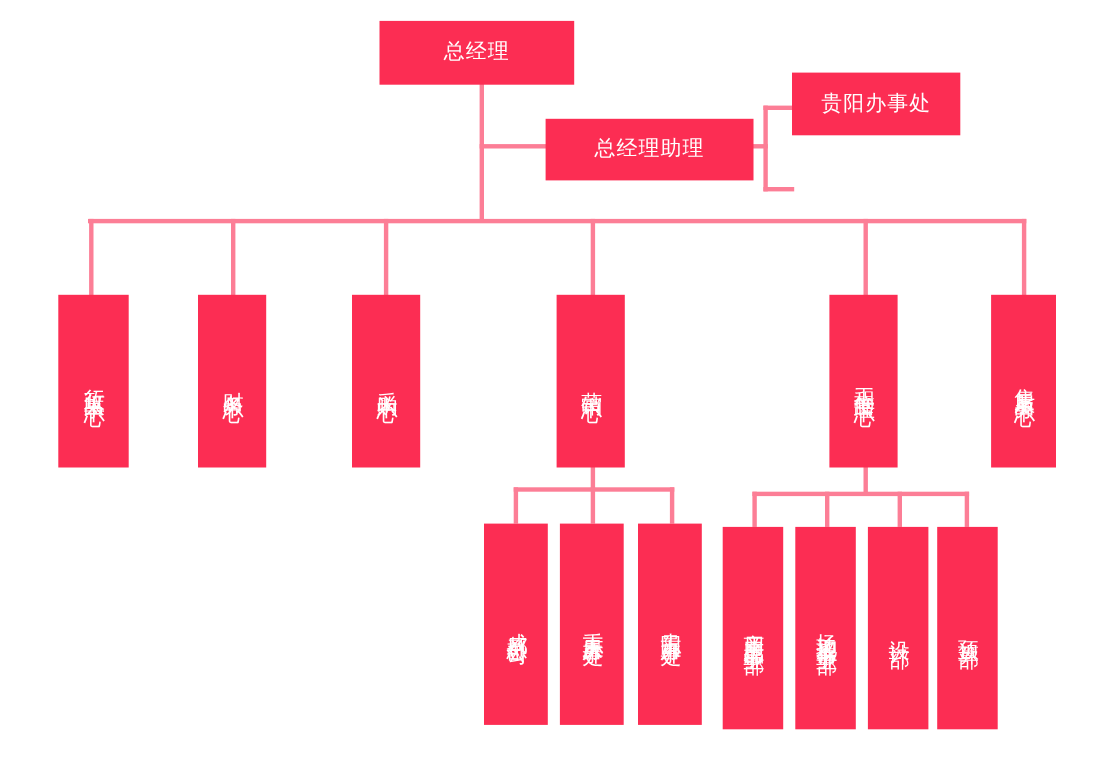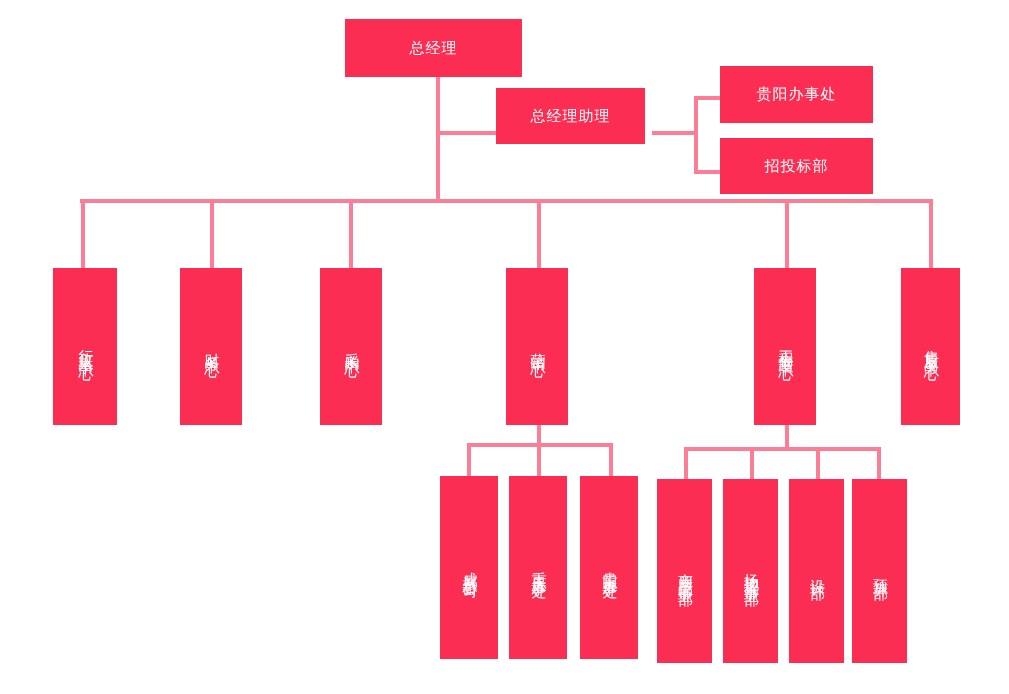--- a/index.html
+++ b/index.html
@@ -17,21 +17,21 @@
   }
   .node {
     position: absolute;
     background: #fc2d53;
     color: #ffffff;
     display: flex;
     align-items: center;
     justify-content: center;
     text-align: center;
     box-sizing: border-box;
-    font-size: 15px;
+    font-size: 19px;
     line-height: 1.22;
     letter-spacing: 1px;
     user-select: none;
   }
   .node.vertical {
     writing-mode: vertical-rl;
     text-orientation: upright;
     letter-spacing: 3px;
     line-height: 1.05;
     padding: 6px 0;
@@ -81,31 +81,28 @@
   <div class="conn h" style="left:684px; top:447px; width:197px;"></div>
   <div class="conn v" style="left:684px; top:447px; height:32px;"></div>
   <div class="conn v" style="left:750px; top:447px; height:32px;"></div>
   <div class="conn v" style="left:816px; top:447px; height:32px;"></div>
   <div class="conn v" style="left:877px; top:447px; height:32px;"></div>
 
   <div class="node horizontal" style="left:345px; top:19px; width:177px; height:58px;">
     <span class="node-label">总经理</span>
   </div>
 
-  <div class="node horizontal" style="left:496px; top:88px; width:149px; height:56px;">
+  <div class="node horizontal" style="left:496px; top:108px; width:189px; height:56px;">
     <span class="node-label">总经理助理</span>
   </div>
 
   <div class="node horizontal" style="left:720px; top:66px; width:153px; height:57px;">
     <span class="node-label">贵阳办事处</span>
   </div>
 
-  <div class="node horizontal" style="left:720px; top:138px; width:153px; height:56px;">
-    <span class="node-label">招投标部</span>
-  </div>
 
   <div class="node vertical" style="left:53px; top:268px; width:64px; height:157px;">
     <span class="node-label">行政人事中心</span>
   </div>
 
   <div class="node vertical" style="left:180px; top:268px; width:62px; height:157px;">
     <span class="node-label">财务中心</span>
   </div>
 
   <div class="node vertical" style="left:320px; top:268px; width:62px; height:157px;">

